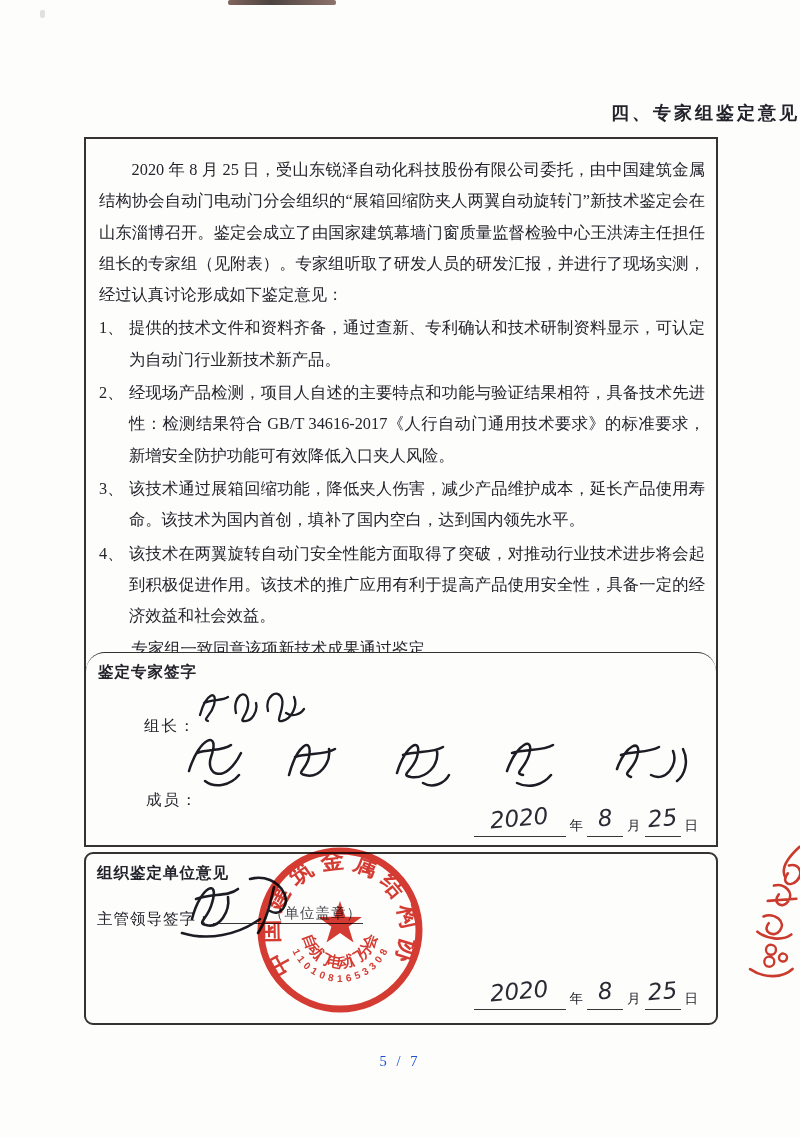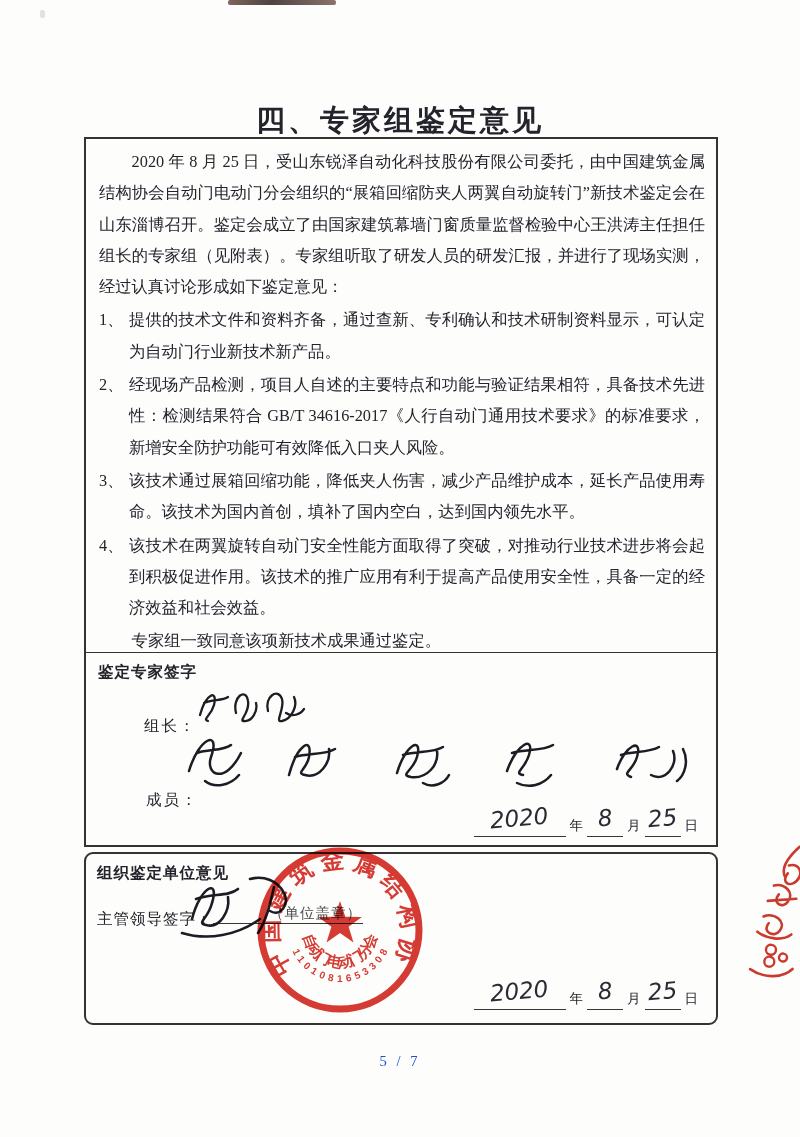--- a/index.html
+++ b/index.html
@@ -10,37 +10,37 @@
     font-family:"Liberation Serif","DejaVu Serif",serif;
     color:#23232b;
   }
   
   .top-smudge { position:absolute; left:228px; top:0; width:108px; height:5px;
     background:linear-gradient(90deg,#6b4a42,#2e2320 40%,#7a5a50); opacity:.85; border-radius:2px; }
   .scan-speck { position:absolute; left:40px; top:10px; width:5px; height:8px;
     background:#c9c6c2; opacity:.5; border-radius:2px; }
 
   .title { position:absolute; left:0; top:101px; width:100%;
-    text-align:center; font-size:29px; font-weight:bold; letter-spacing:3px; }
+    text-align:right; font-size:18px; font-weight:bold; letter-spacing:3px; }
 
   .box { position:absolute; left:84px; width:634px; border:2px solid #35322f; background:transparent; }
   .main-box { top:137px; height:710px; }
   .org-box  { top:852px; height:173px;border-radius:9px; }
 
   .opinion-text { position:absolute; left:0; top:0; width:100%; height:513px;
-    padding:7px 11px 0 13px; overflow:hidden;
+    padding:15px 11px 0 13px; overflow:hidden;
     font-size:16.3px; line-height:31.3px; text-align:justify; }
   .para-indent { text-indent:2em; }
   .item { display:flex; margin-top:2px; }
   .item-num { flex:0 0 30px; }
   .item-text { flex:1; text-align:justify; }
   .conclusion { text-indent:2em; margin-top:2px; }
 
   .sig-area { position:absolute; left:0; top:513px; width:100%; height:195px;
-    border-top:1.5px solid #35322f; }
+    border-top:1.5px solid #35322f;border-radius:19px; }
   .sec-heading { font-size:15.5px; font-weight:bold; letter-spacing:1px; }
   .sig-area .sec-heading { position:absolute; left:12px; top:9px; }
   .sig-label { font-size:15.5px; letter-spacing:2px; }
   .leader-label { position:absolute; left:58px; top:63px;text-align:center; }
   .member-label { position:absolute; left:60px; top:101px;margin-top:36px; }
   .leader-sig { position:absolute; left:106px; top:28px; }
   .member-sig { position:absolute; left:91px; top:66px; }
 
   .date-row { position:absolute; right:14px; display:flex; align-items:flex-end; }
   .sig-area .date-row { top:154px; }

